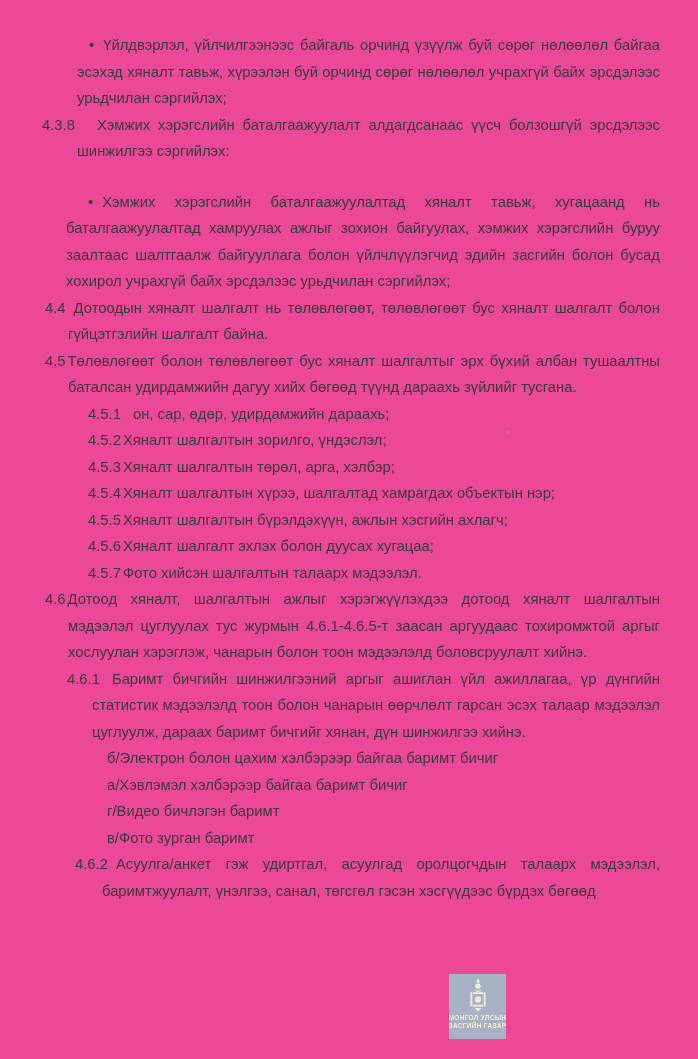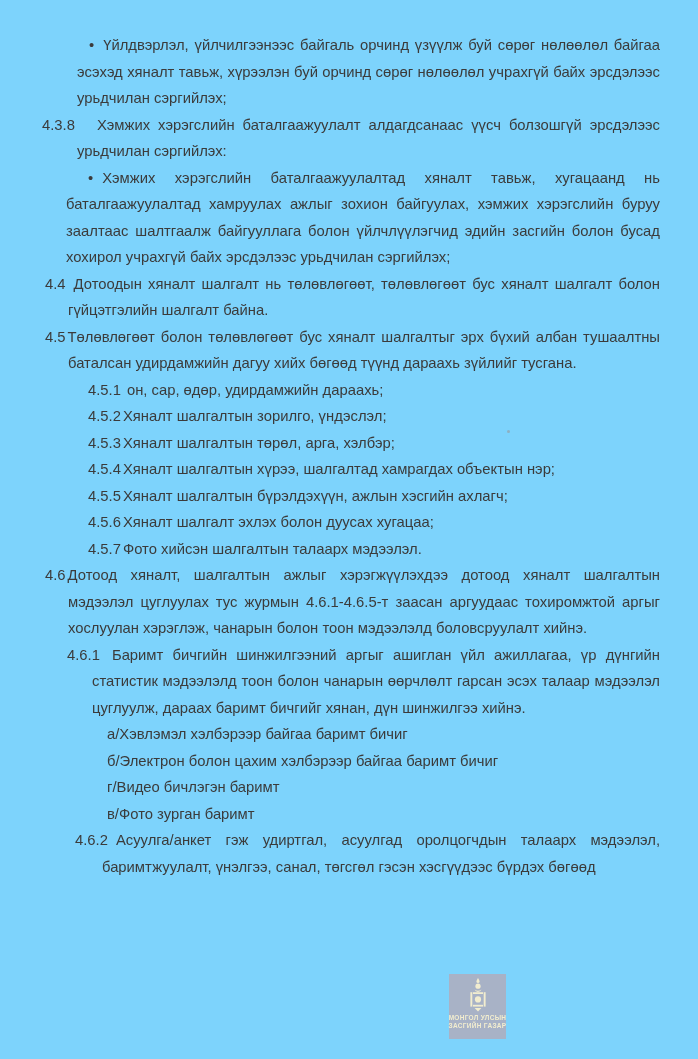--- a/index.html
+++ b/index.html
@@ -1,46 +1,46 @@
 <!DOCTYPE html>
 <html><head>
 <meta charset="utf-8">
 <style>
   html,body{margin:0;padding:0;background:#e9e9e9;}
   .page{
     position:relative;
     width:698px;height:1059px;
     margin:0 auto;
-    background:#7dd3fc;
+    background:#ec4899;
     font-family:"Liberation Sans","DejaVu Sans",sans-serif;
     color:#3b3b3b;
     overflow:hidden;
   }
   .content{padding-top:32px;}
   .p{
     margin:0 38px 0 0;
     font-size:14.8px;
     line-height:26.5px;
     text-align:justify;
     color:#3b3b3b;
   }
   .single{text-align:left;}
   
   .b1{margin-left:77px;text-indent:12px;}
-  .b2{margin-left:66px;text-indent:22px;}
+  .b2{margin-left:66px;text-indent:22px;margin-top:24px;}
   .n438{margin-left:77px;text-indent:-35px;}
   .l1{margin-left:68px;text-indent:-23px;}
   .s1{margin-left:88px;}
   .sub2a{margin-left:92px;text-indent:-25px;}
   .sub2b{margin-left:102px;text-indent:-27px;}
   .letter{margin-left:107px;}
   .blt{display:inline-block;margin-right:9px;text-indent:0;}
   .num{display:inline;}
   .g2{margin-right:2px;}
-  .g6{margin-right:6px;}
+  .g6{margin-right:12px;}
   .g8{margin-right:8px;}
   .g10{margin-right:22px;}
   .g12{margin-right:12px;}
   
   .scan-dot{
     position:absolute;left:507px;top:430px;width:3px;height:3px;
     background:#9a9a9a;border-radius:50%;opacity:.6;
   }
   
   .gov-logo{
@@ -57,21 +57,21 @@
   }
 </style>
 </head>
 <body>
 
 <div class="page">
   <div class="content">
 
     <p class="p b1"><span class="blt">•</span><span>Үйлдвэрлэл, үйлчилгээнээс байгаль орчинд үзүүлж буй сөрөг нөлөөлөл байгаа эсэхэд хяналт тавьж, хүрээлэн буй орчинд сөрөг нөлөөлөл учрахгүй байх эрсдэлээс урьдчилан сэргийлэх;</span></p>
 
-    <p class="p n438"><span class="num g10">4.3.8</span><span>Хэмжих хэрэгслийн баталгаажуулалт алдагдсанаас үүсч болзошгүй эрсдэлээс урьдчилан сэргийлэх:</span></p>
+    <p class="p n438"><span class="num g10">4.3.8</span><span>Хэмжих хэрэгслийн баталгаажуулалт алдагдсанаас үүсч болзошгүй эрсдэлээс шинжилгээ сэргийлэх:</span></p>
 
     <p class="p b2"><span class="blt">•</span><span>Хэмжих хэрэгслийн баталгаажуулалтад хяналт тавьж, хугацаанд нь баталгаажуулалтад хамруулах ажлыг зохион байгуулах, хэмжих хэрэгслийн буруу заалтаас шалтгаалж байгууллага болон үйлчлүүлэгчид эдийн засгийн болон бусад хохирол учрахгүй байх эрсдэлээс урьдчилан сэргийлэх;</span></p>
 
     <p class="p l1"><span class="num g8">4.4</span><span>Дотоодын хяналт шалгалт нь төлөвлөгөөт, төлөвлөгөөт бус хяналт шалгалт болон гүйцэтгэлийн шалгалт байна.</span></p>
 
     <p class="p l1"><span class="num g2">4.5</span><span>Төлөвлөгөөт болон төлөвлөгөөт бус хяналт шалгалтыг эрх бүхий албан тушаалтны баталсан удирдамжийн дагуу хийх бөгөөд түүнд дараахь зүйлийг тусгана.</span></p>
 
     <p class="p s1 single"><span class="num g6">4.5.1</span><span>он, сар, өдөр, удирдамжийн дараахь;</span></p>
 
     <p class="p s1 single"><span class="num g2">4.5.2</span><span>Хяналт шалгалтын зорилго, үндэслэл;</span></p>
@@ -83,23 +83,23 @@
     <p class="p s1 single"><span class="num g2">4.5.5</span><span>Хяналт шалгалтын бүрэлдэхүүн, ажлын хэсгийн ахлагч;</span></p>
 
     <p class="p s1 single"><span class="num g2">4.5.6</span><span>Хяналт шалгалт эхлэх болон дуусах хугацаа;</span></p>
 
     <p class="p s1 single"><span class="num g2">4.5.7</span><span>Фото хийсэн шалгалтын талаарх мэдээлэл.</span></p>
 
     <p class="p l1"><span class="num g2">4.6</span><span>Дотоод хяналт, шалгалтын ажлыг хэрэгжүүлэхдээ дотоод хяналт шалгалтын мэдээлэл цуглуулах тус журмын 4.6.1-4.6.5-т заасан аргуудаас тохиромжтой аргыг хослуулан хэрэглэж, чанарын болон тоон мэдээлэлд боловсруулалт хийнэ.</span></p>
 
     <p class="p sub2a"><span class="num g12">4.6.1</span><span>Баримт бичгийн шинжилгээний аргыг ашиглан үйл ажиллагаа, үр дүнгийн статистик мэдээлэлд тоон болон чанарын өөрчлөлт гарсан эсэх талаар мэдээлэл цуглуулж, дараах баримт бичгийг хянан, дүн шинжилгээ хийнэ.</span></p>
 
+    <p class="p letter single"><span class="num">б/</span><span>Электрон болон цахим хэлбэрээр байгаа баримт бичиг</span></p>
+
     <p class="p letter single"><span class="num">а/</span><span>Хэвлэмэл хэлбэрээр байгаа баримт бичиг</span></p>
-
-    <p class="p letter single"><span class="num">б/</span><span>Электрон болон цахим хэлбэрээр байгаа баримт бичиг</span></p>
 
     <p class="p letter single"><span class="num">г/</span><span>Видео бичлэгэн баримт</span></p>
 
     <p class="p letter single"><span class="num">в/</span><span>Фото зурган баримт</span></p>
 
     <p class="p sub2b"><span class="num g8">4.6.2</span><span>Асуулга/анкет гэж удиртгал, асуулгад оролцогчдын талаарх мэдээлэл, баримтжуулалт, үнэлгээ, санал, төгсгөл гэсэн хэсгүүдээс бүрдэх бөгөөд</span></p>
 
   </div>
 
   <div class="scan-dot"></div>

